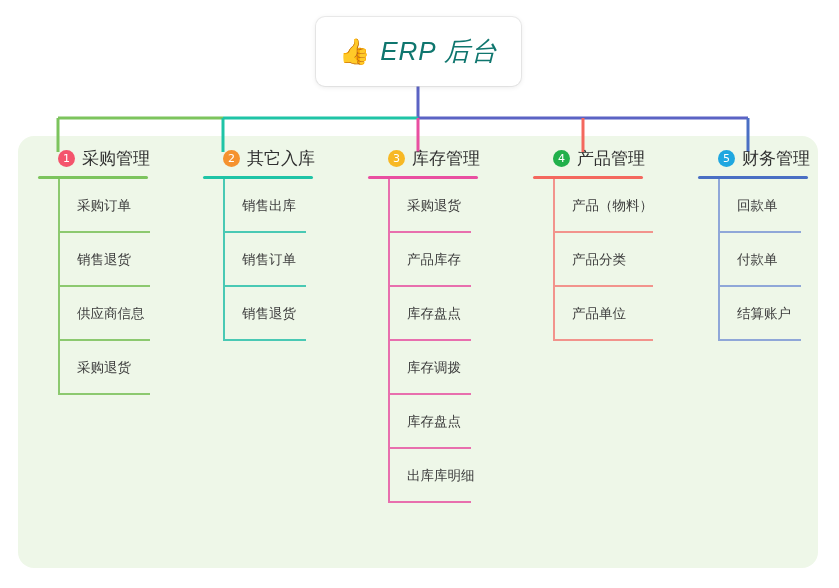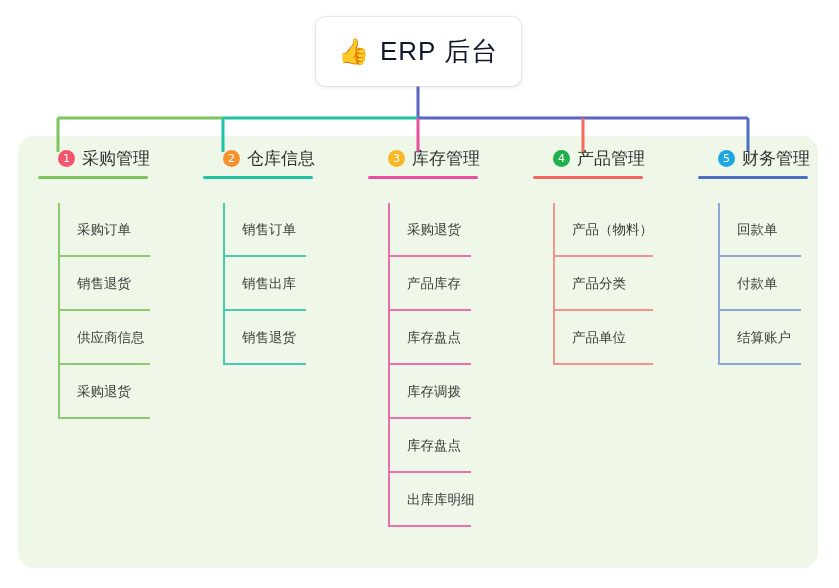--- a/index.html
+++ b/index.html
@@ -49,21 +49,22 @@
     justify-content: center;
     gap: 10px;
   }
   .root-emoji {
     font-size: 25px;
     line-height: 1;
   }
   .root-title {
     font-size: 26px;
     letter-spacing: 1px;
-    color: #0f172a;
+    color: #0f766e;
+    font-style: italic;
   }
 
   
   svg.connectors {
     position: absolute;
     left: 0; top: 0;
     width: 839px;
     height: 588px;
     overflow: visible;
   }
@@ -99,21 +100,20 @@
   .branch-rule {
     height: 3px;
     border-radius: 2px;
     margin-top: 5px;
   }
 
   
   .leaves {
     position: relative;
     margin-left: 20px;
-    margin-top: 24px;
   }
   .spine {
     position: absolute;
     left: 0;
     top: 0;
     bottom: 0;
     width: 2px;
   }
   .leaf {
     position: relative;
@@ -182,34 +182,34 @@
           </div>
           <div class="leaf">
             <span class="leaf-label">采购退货</span>
             <div class="leaf-rule" style="background: rgb(140, 201, 111); width: 92px;"></div>
           </div>
         </div>
       </div>
       <div class="branch" style="left: 203px;">
         <div class="branch-head">
           <span class="badge" style="background: rgb(245, 146, 47);">2</span>
-          <span class="branch-title">仓库信息</span>
+          <span class="branch-title">其它入库</span>
         </div>
         <div class="branch-rule" style="background: rgb(31, 196, 166); width: 110px;"></div>
         <div class="leaves">
           <div class="spine" style="background: rgb(73, 201, 180);"></div>
+          <div class="leaf">
+            <span class="leaf-label">销售出库</span>
+            <div class="leaf-rule" style="background: rgb(73, 201, 180); width: 83px;"></div>
+          </div>
           <div class="leaf">
             <span class="leaf-label">销售订单</span>
             <div class="leaf-rule" style="background: rgb(73, 201, 180); width: 83px;"></div>
           </div>
           <div class="leaf">
-            <span class="leaf-label">销售出库</span>
-            <div class="leaf-rule" style="background: rgb(73, 201, 180); width: 83px;"></div>
-          </div>
-          <div class="leaf">
             <span class="leaf-label">销售退货</span>
             <div class="leaf-rule" style="background: rgb(73, 201, 180); width: 83px;"></div>
           </div>
         </div>
       </div>
       <div class="branch" style="left: 368px;">
         <div class="branch-head">
           <span class="badge" style="background: rgb(247, 184, 36);">3</span>
           <span class="branch-title">库存管理</span>
         </div>

